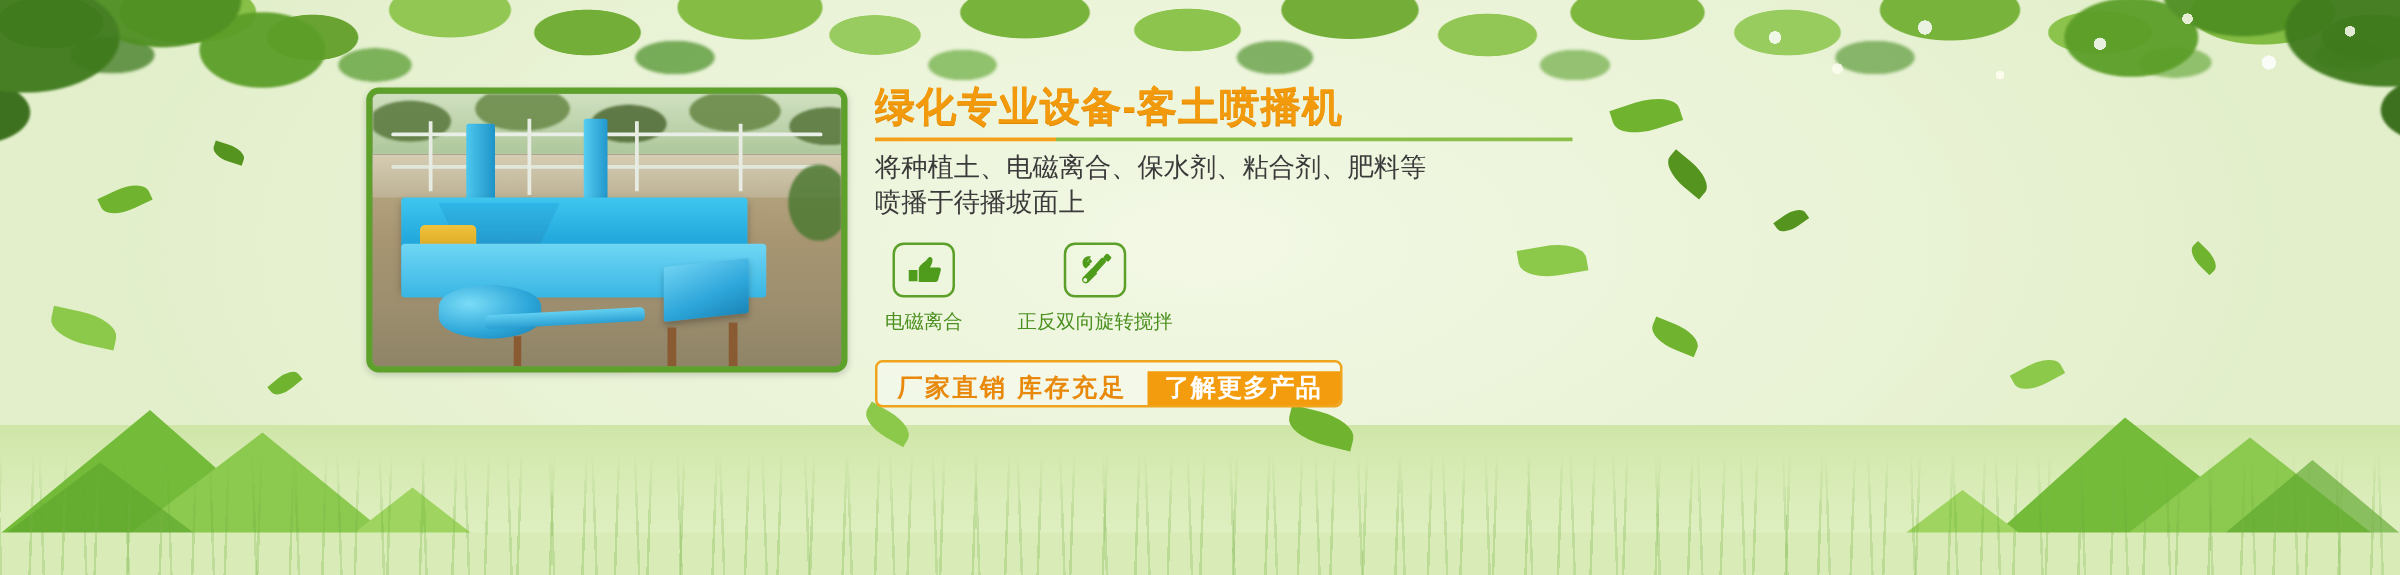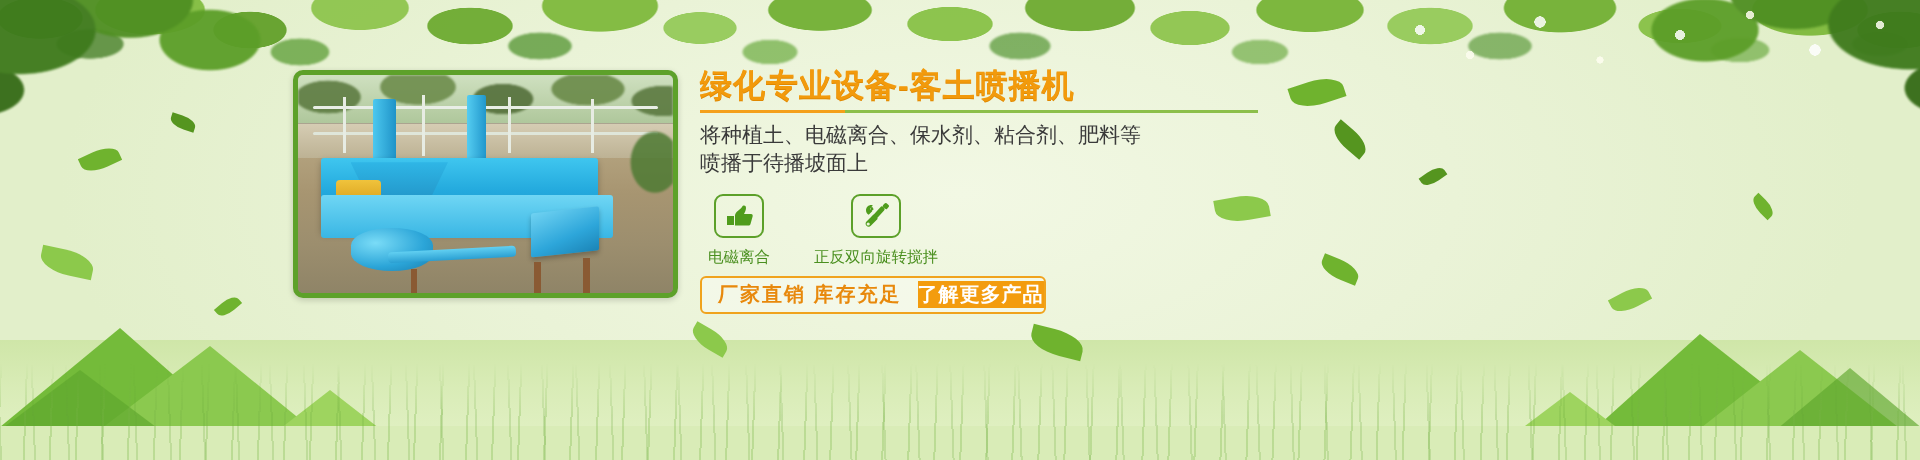--- a/index.html
+++ b/index.html
@@ -174,27 +174,27 @@
   .feature-icon{
     width:46px;height:40px;border:2px solid #5ca029;border-radius:9px;
     display:flex;align-items:center;justify-content:center;background:transparent;
   }
   .feature-label{font-size:15.5px;color:#4a8f1f;margin-top:9px;white-space:nowrap;}
   .f1{margin-left:8px;}
   .f2{margin-left:44px;}
   .f3{margin-left:66px;}
 
   .cta{
-    margin-top:8px;display:inline-flex;align-items:center;
+    margin-top:20px;display:inline-flex;align-items:flex-end;
     border:2px solid #f0a31d;border-radius:6px;overflow:hidden;height:34px;
     background:rgba(255,255,255,.35);
   }
   .cta-text{display:flex;align-items:center;padding:0 16px;color:#e8890c;
     font-size:20px;font-weight:bold;white-space:nowrap;letter-spacing:2px;}
-  .cta-btn{display:flex;align-items:center;padding:0 0;background:#f39c0e;
+  .cta-btn{display:flex;align-items:center;padding:0 14px;background:#f39c0e;
     color:#ffffff;font-size:20px;font-weight:bold;white-space:nowrap;letter-spacing:1px;
     border:none;cursor:pointer;font-family:inherit;}
 
   
   .leaf{position:absolute;background:#6fb32e;border-radius:0 60% 0 60%;}
   .leaf.sm{width:26px;height:13px;}
   .leaf.md{width:40px;height:19px;}
   .leaf.lg{width:54px;height:25px;}
   .leaf.dk{background:#55951f;}
   .leaf.lt{background:#8cc94b;}

